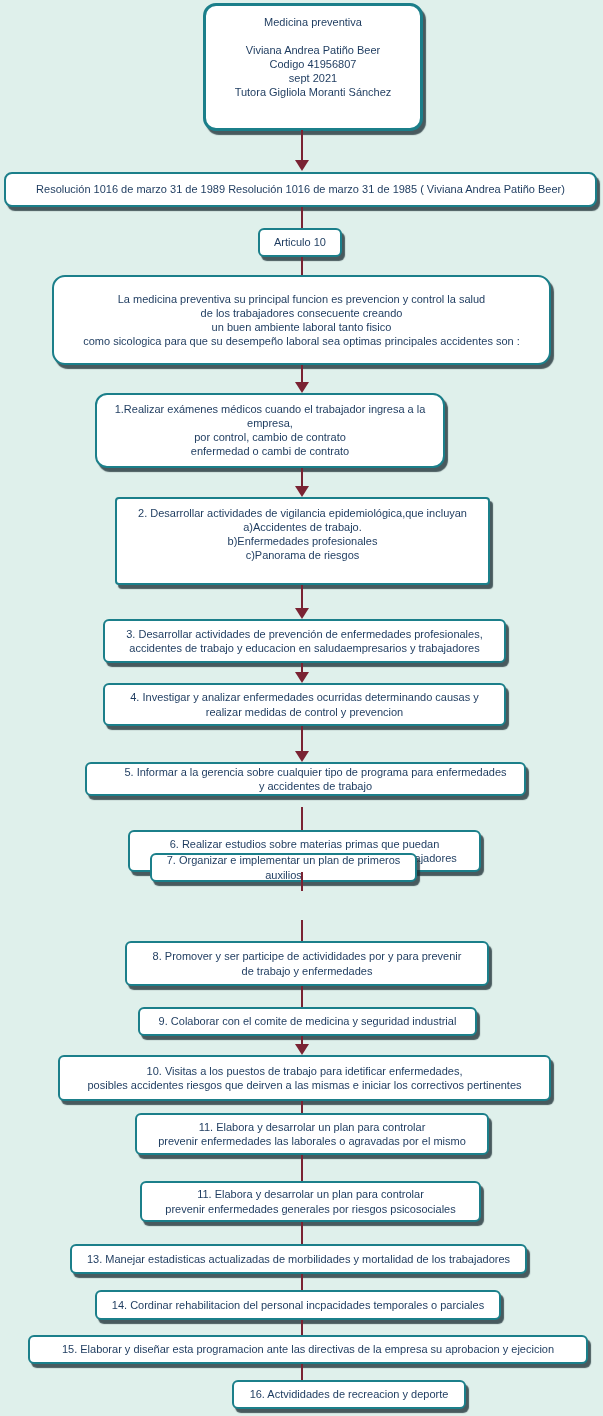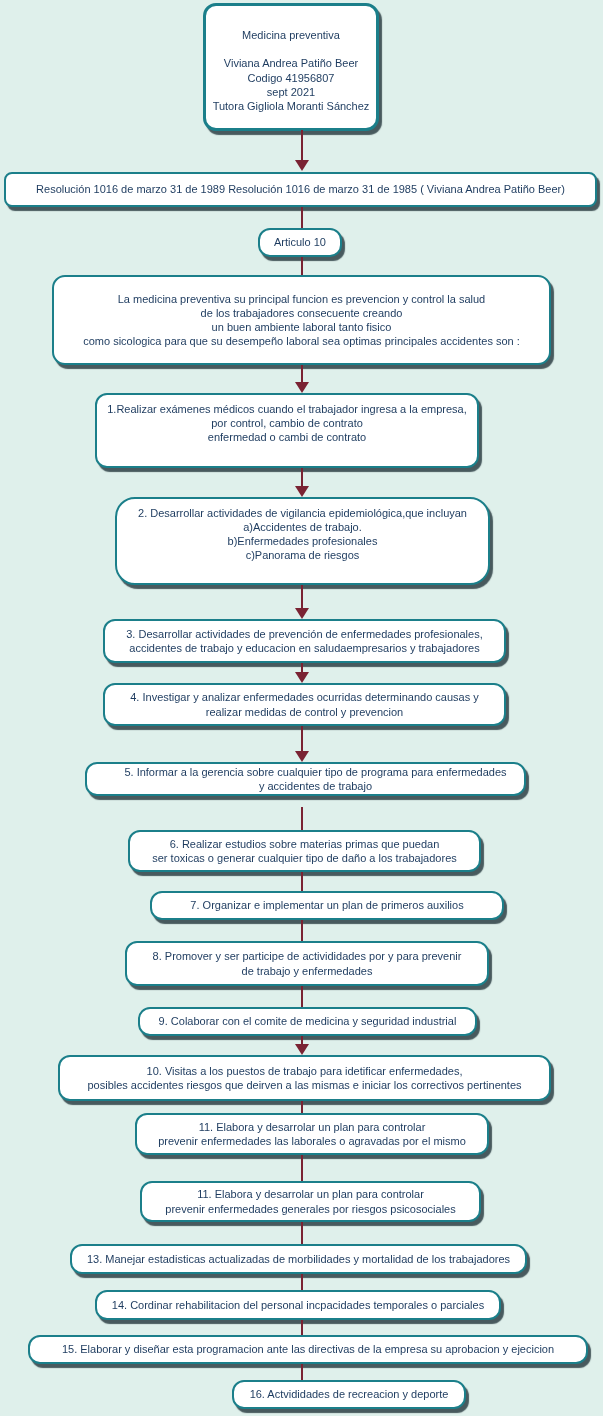--- a/index.html
+++ b/index.html
@@ -1,43 +1,43 @@
 <!DOCTYPE html>
 <html><head>
 <meta charset="utf-8">
 <style>
   html,body{margin:0;padding:0;}
   body{background:#dff0eb;font-family:"Liberation Sans",sans-serif;}
   .canvas{position:relative;width:603px;height:1416px;background:#dff0eb;overflow:hidden;}
   .node{
     position:absolute;box-sizing:border-box;
-    background:#ffffff;border:2px solid #1b7f8a;border-radius:12px;
+    background:#ffffff;border:2px solid #1b7f8a;border-radius:6px;
     box-shadow:3px 4px 1px rgba(30,48,54,.78);
     display:flex;align-items:center;justify-content:center;
     text-align:center;color:#1c3a5e;font-size:11px;line-height:1.28;
     padding:2px 4px;
   }
   .node .txt{white-space:pre-line;width:100%;}
   .top-align{align-items:flex-start;padding-top:7px;}
   .conn{position:absolute;left:301px;width:2px;background:#7a2333;}
   .ah{position:absolute;left:295px;width:0;height:0;
       border-left:7px solid transparent;border-right:7px solid transparent;
       border-top:11px solid #7a2333;}
   
-  #n0{left:203px;top:3px;width:176px;height:128px;border-width:3px;border-radius:13px;align-items:center;padding-top:9px;}
+  #n0{left:203px;top:3px;width:220px;height:128px;border-width:3px;border-radius:13px;align-items:flex-start;padding-top:9px;}
   #n1{left:4px;top:172px;width:593px;height:35px;border-radius:8px;}
   #n2{left:258px;top:228px;width:84px;height:29px;}
   #n3{left:52px;top:275px;width:499px;height:90px;border-radius:13px;}
-  #n4{left:95px;top:393px;width:384px;height:75px;border-radius:12px;}
-  #n5{left:115px;top:497px;width:375px;height:88px;border-radius:20px;}
+  #n4{left:95px;top:393px;width:350px;height:75px;border-radius:12px;}
+  #n5{left:115px;top:497px;width:375px;height:88px;border-radius:4px;}
   #n6{left:103px;top:619px;width:403px;height:44px;}
   #n7{left:103px;top:683px;width:403px;height:43px;}
   #n8{left:85px;top:762px;width:441px;height:34px;padding-left:24px;}
   #n9{left:128px;top:830px;width:353px;height:42px;}
-  #n10{left:150px;top:891px;width:354px;height:29px;}
+  #n10{left:150px;top:853px;width:267px;height:29px;}
   #n11{left:125px;top:941px;width:364px;height:45px;}
   #n12{left:138px;top:1007px;width:339px;height:29px;}
   #n13{left:58px;top:1055px;width:493px;height:46px;}
   #n14{left:135px;top:1113px;width:354px;height:42px;}
   #n15{left:140px;top:1181px;width:341px;height:41px;}
   #n16{left:70px;top:1244px;width:457px;height:30px;}
   #n17{left:95px;top:1290px;width:406px;height:30px;}
   #n18{left:28px;top:1335px;width:560px;height:29px;}
   #n19{left:196px;top:1380px;width:234px;height:29px;margin-left:36px;}
   

